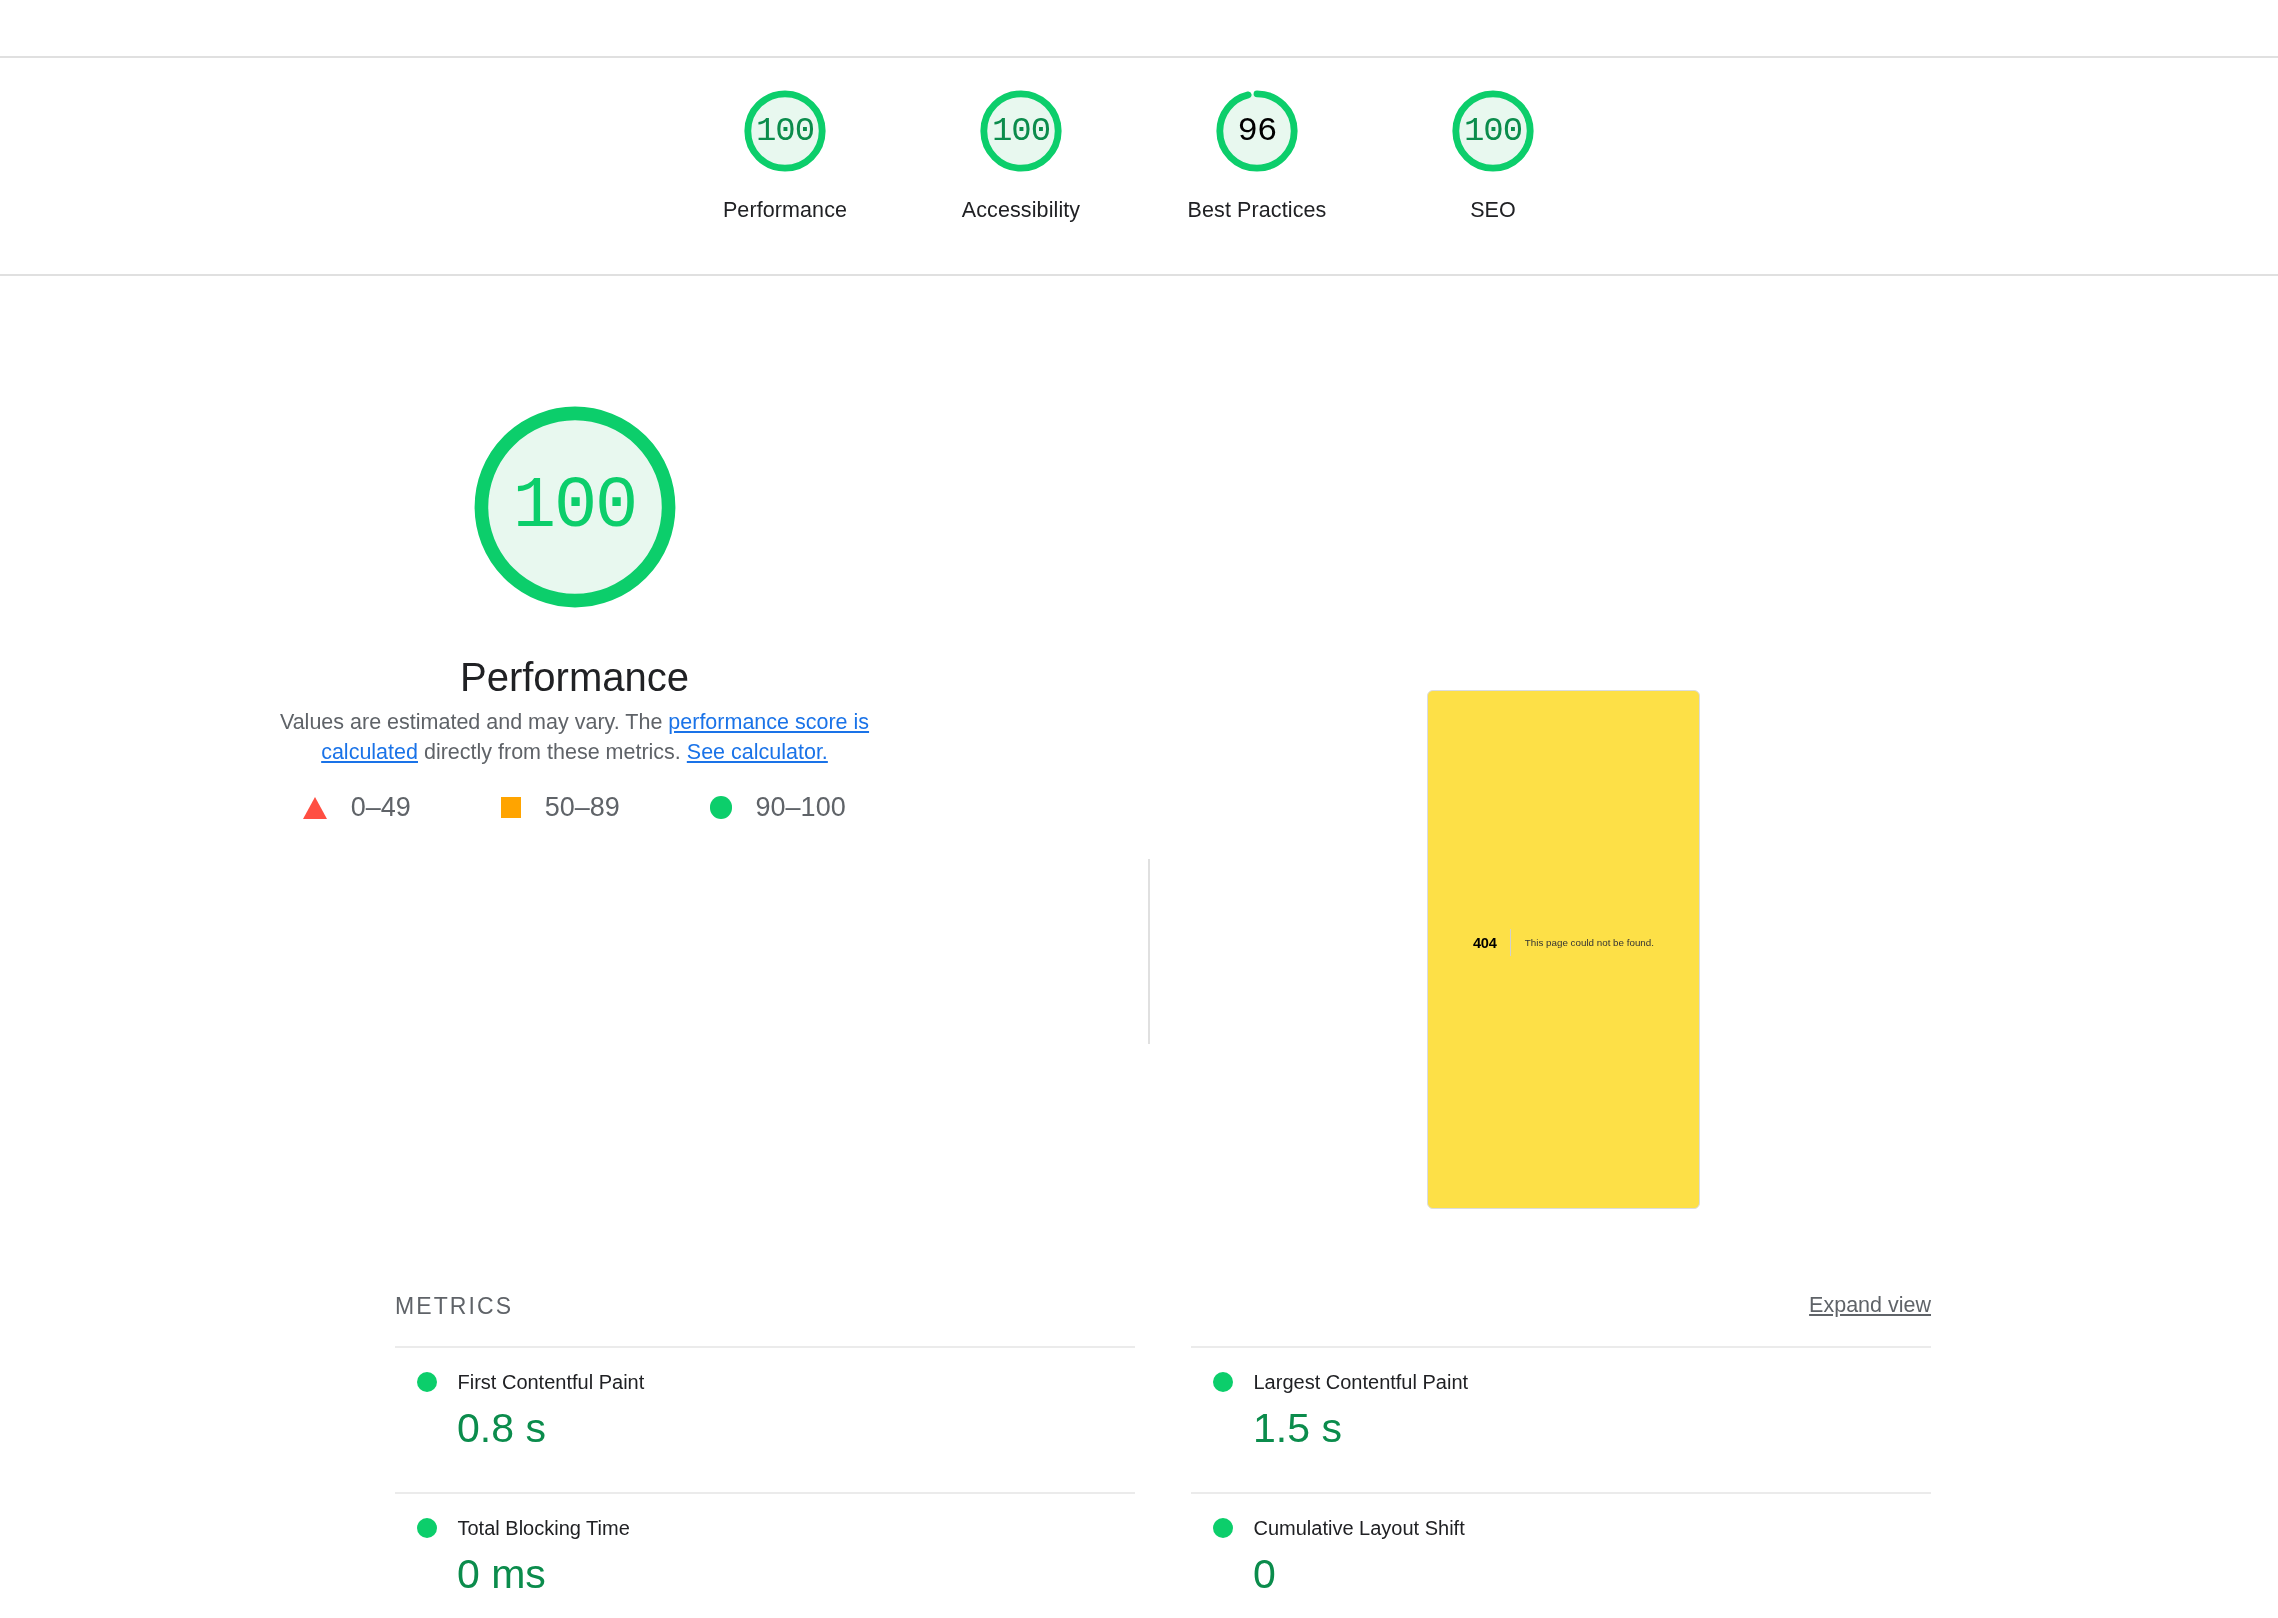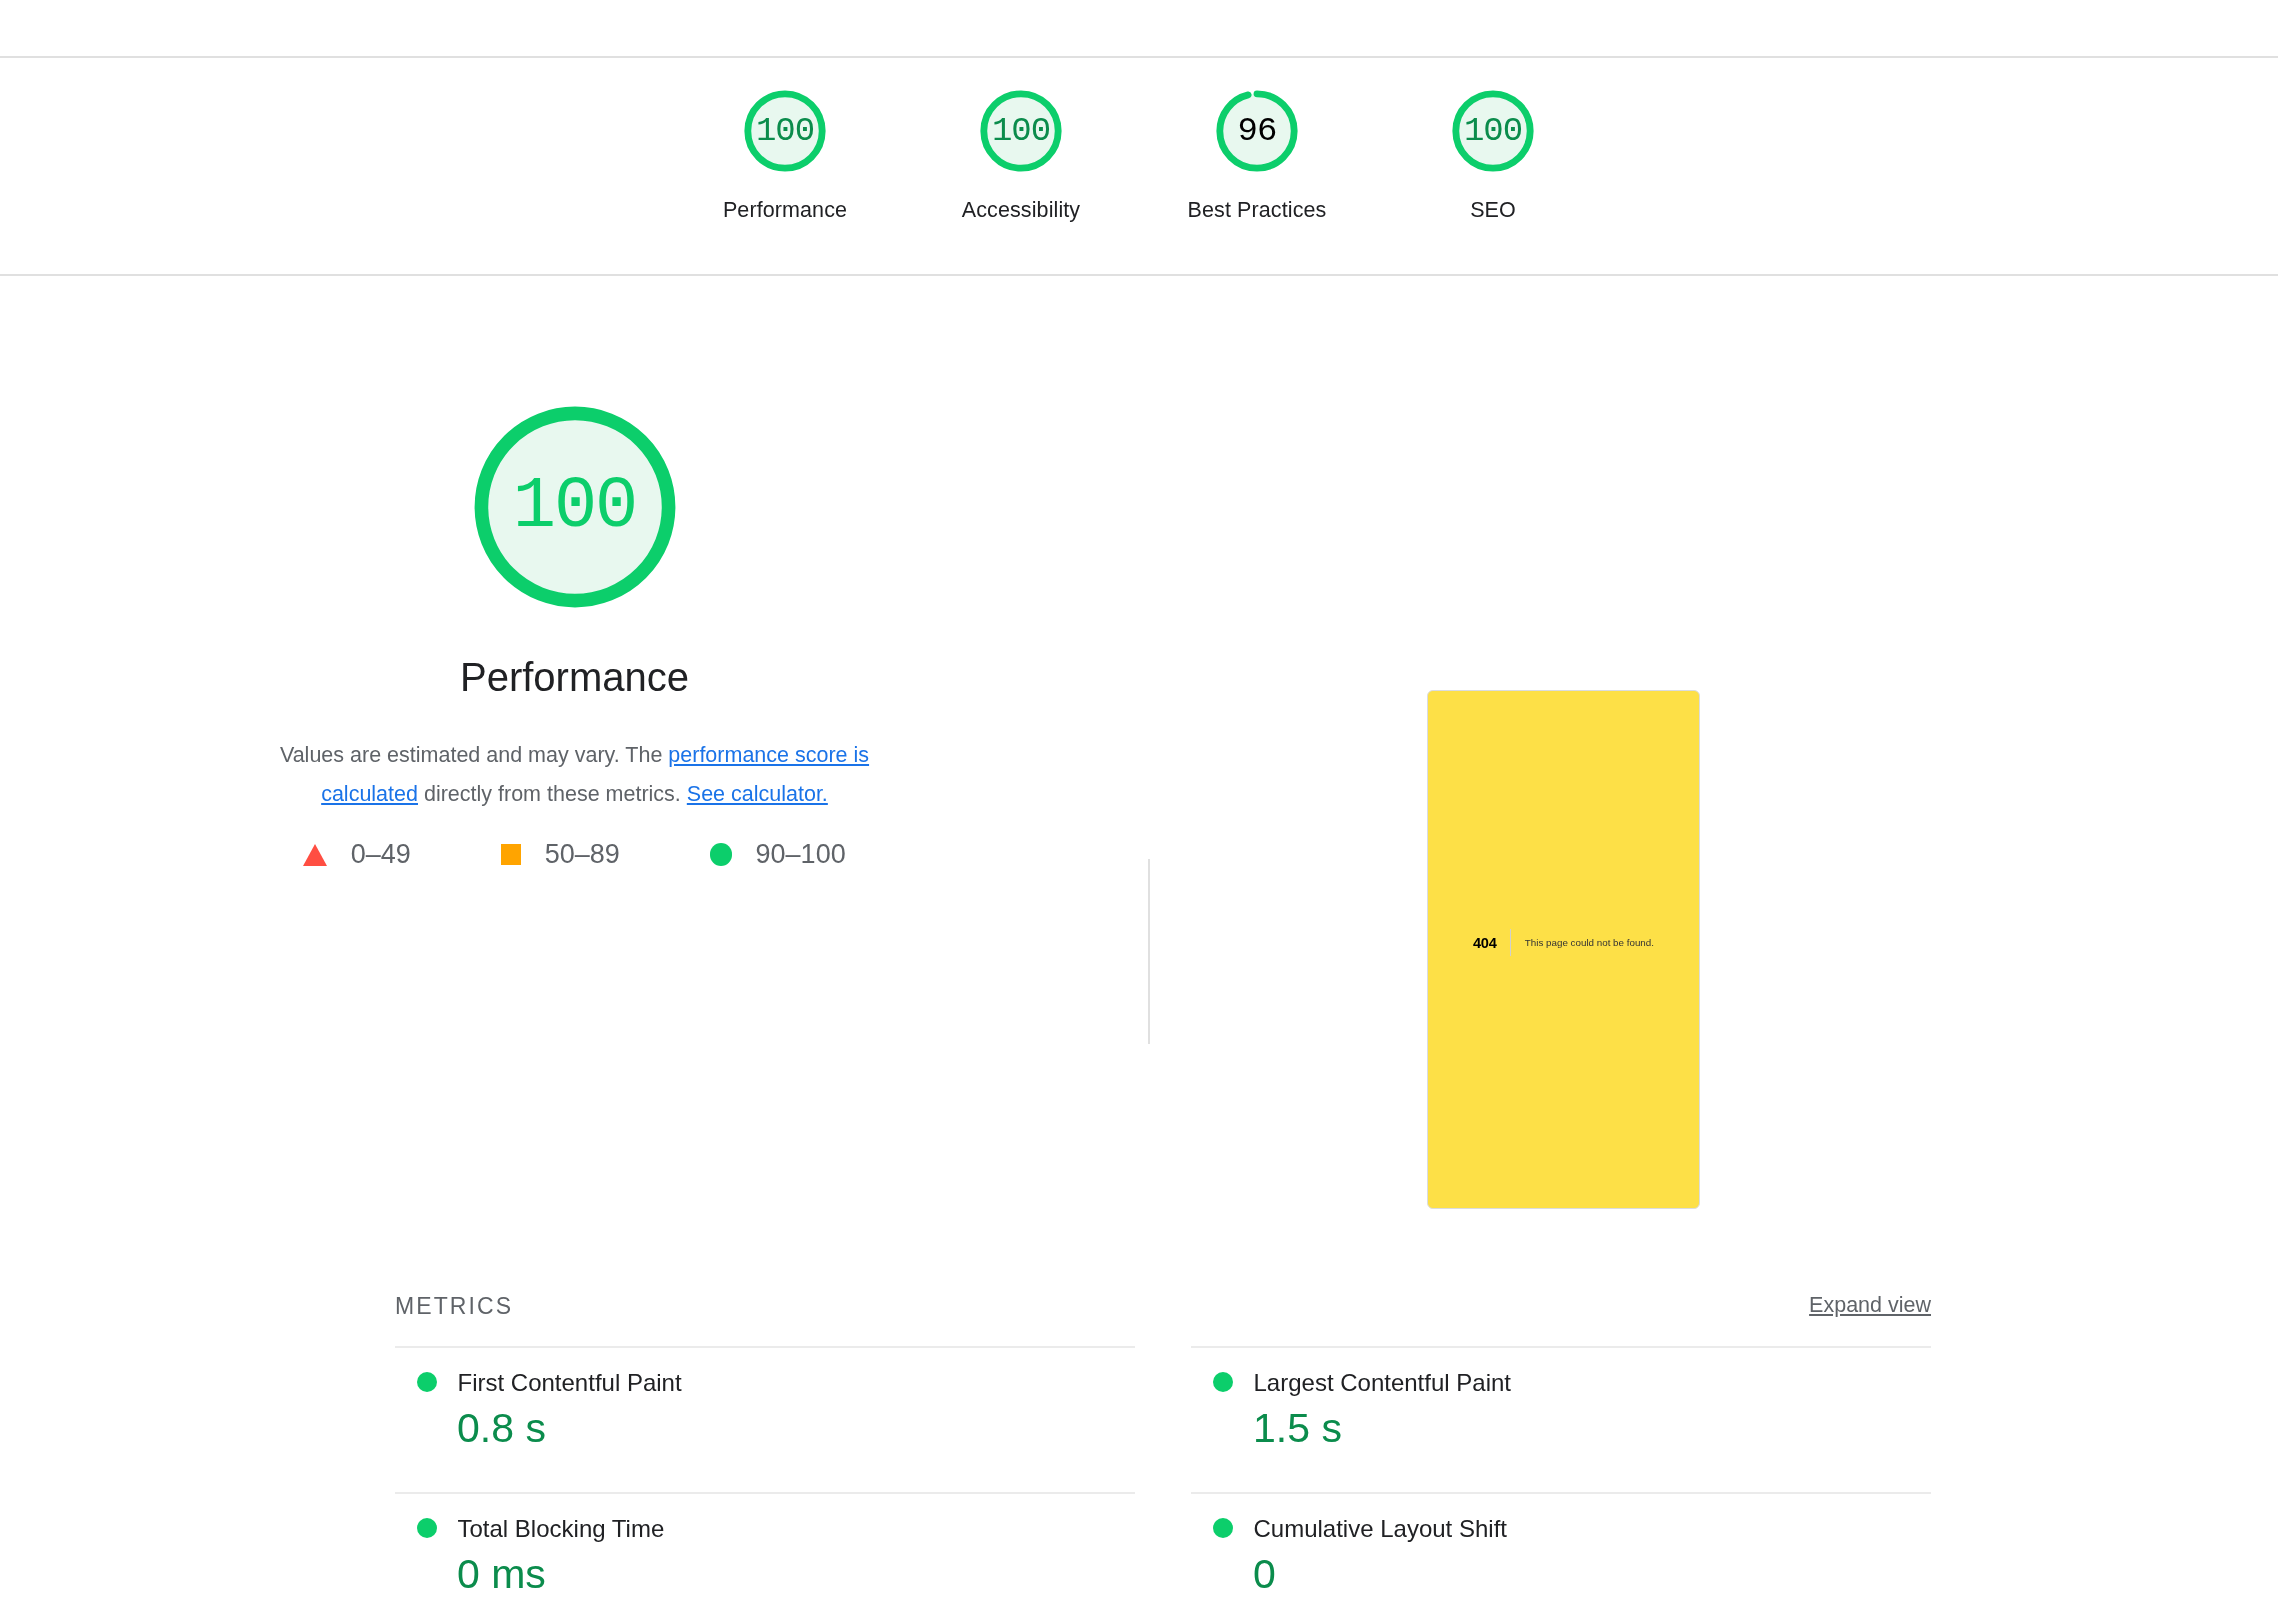--- a/index.html
+++ b/index.html
@@ -108,25 +108,25 @@
     letter-spacing: -2px;
   }
   .perf-title {
     margin-top: 31px;
     font-size: 40px;
     line-height: 47px;
     font-weight: 400;
     color: #202124;
   }
   .perf-desc {
-    margin-top: 35px;
+    margin-top: 6px;
     width: 663px;
     text-align: center;
     font-size: 21.5px;
-    line-height: 39px;
+    line-height: 30px;
     color: #5f6368;
   }
   .perf-desc a {
     color: #1a73e8;
     text-decoration: underline;
   }
 
   .legend {
     margin-top: 25px;
     display: flex;
@@ -259,21 +259,21 @@
   }
   .metric-dot {
     width: 20.5px;
     height: 20.5px;
     border-radius: 50%;
     background: #0cce6b;
     margin-right: 20.5px;
     flex: none;
   }
   .metric-name {
-    font-size: 24px;
+    font-size: 20px;
     line-height: 29px;
     color: #202124;
   }
   .metric-value {
     margin-top: 7.8px;
     padding-left: 62px;
     font-size: 41px;
     line-height: 49px;
     color: #0b8c4c;
     font-weight: 400;

